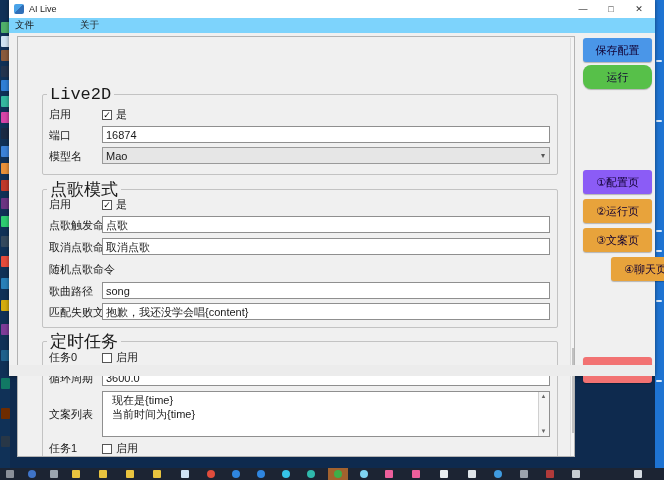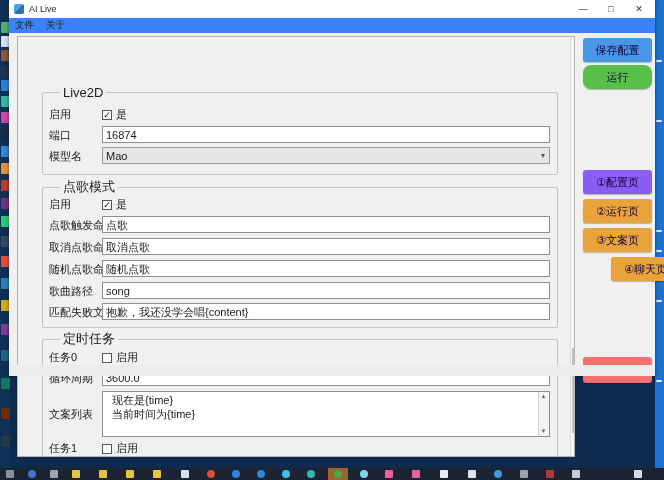--- a/index.html
+++ b/index.html
@@ -12,27 +12,27 @@
   #right-strip { position:absolute; right:0; top:0; width:9px; height:468px; background:#1e73d2; overflow:hidden; }
   #right-strip .mark { position:absolute; left:1px; width:6px; height:2px; background:rgba(255,255,255,.85); border-radius:1px; }
 
   
   #win { position:absolute; left:9px; top:0; width:646px; height:376px; background:#f0f0f0; box-shadow:0 0 4px rgba(0,0,0,.5); }
   #titlebar { position:absolute; left:0; top:0; right:0; height:18px; background:#ffffff; display:flex; align-items:center; }
   #app-icon { width:10px; height:10px; margin:0 5px 0 5px; background:linear-gradient(135deg,#4aa3e8 0 50%,#2f6fb8 50% 100%); border-radius:2px; }
   #title-text { font-size:9px; color:#222; }
   #win-controls { position:absolute; right:2px; top:0; height:18px; display:flex; }
   .wc { width:28px; height:18px; display:flex; align-items:center; justify-content:center; font-size:9px; color:#333; cursor:default; }
-  #menubar { position:absolute; left:0; top:18px; right:0; height:15px; background:#3b82f6; display:flex; align-items:center; font-size:9.5px; }
+  #menubar { position:absolute; left:0; top:18px; right:0; height:15px; background:#7dd3fc; display:flex; align-items:center; font-size:9.5px;gap:34px; }
   .menu-item { padding:0 6px; height:100%; display:flex; align-items:center; }
 
   
   #panel { position:absolute; left:8px; top:36px; width:558px; height:421px; background:#f0f0f0; border:1px solid #b3b3b3; overflow:hidden; }
   fieldset { position:absolute; left:24px; width:516px; border:1px solid #c3c3c3; border-radius:2px; }
-  legend { font-size:13px; padding:0 3px; margin-left:17px; color:#1a1a1a; }
+  legend { font-size:17px; padding:0 3px; margin-left:4px; color:#1a1a1a;font-family:Liberation Mono, monospace; }
   .flabel { position:absolute; left:31px; font-size:11px; line-height:14px; white-space:nowrap; }
   .field { position:absolute; left:84px; width:448px; height:17px; background:#ffffff; border:1px solid #8f8f8f; font-size:11px; line-height:14px; padding:1px 3px; white-space:nowrap; overflow:hidden; }
   .dropdown { background:#e6e6e6; border:1px solid #9a9a9a; }
   .dropdown .chev { position:absolute; right:4px; top:1px; font-size:8px; color:#555; }
   .cbrow { position:absolute; left:84px; display:flex; align-items:center; font-size:11px; gap:4px; }
   .cb { width:10px; height:10px; border:1px solid #555; background:#fff; font-size:9px; line-height:9px; text-align:center; color:#111; }
   .tarea { position:absolute; left:84px; width:448px; background:#fff; border:1px solid #8f8f8f; font-size:11px; line-height:14px; padding:1px 9px; overflow:hidden; }
   .mini-sb { position:absolute; right:0; top:0; bottom:0; width:11px; border-left:1px solid #d0d0d0; background:#f4f4f4; }
   .mini-sb .ar { position:absolute; right:1px; width:9px; height:9px; font-size:6px; color:#666; text-align:center; line-height:9px; }
 
@@ -131,21 +131,20 @@
     <div class="flabel" style="top:160px;">启用</div>
     <div class="cbrow" style="top:160px;">
       <span class="cb">✓</span>
       <span>是</span>
     </div>
     <div class="flabel" style="top:181px;">点歌触发命令</div>
     <div class="field" style="top:179px;">点歌</div>
     <div class="flabel" style="top:203px;">取消点歌命令</div>
     <div class="field" style="top:201px;">取消点歌</div>
     <div class="flabel" style="top:225px;">随机点歌命令</div>
-    <div class="field" style="top:223px;">随机点歌</div>
     <div class="flabel" style="top:247px;">歌曲路径</div>
     <div class="field" style="top:245px;">song</div>
     <div class="flabel" style="top:268px;">匹配失败文案</div>
     <div class="field" style="top:266px;">抱歉，我还没学会唱{content}</div>
 
     <fieldset style="top:293px; height:175px;">
       <legend>定时任务</legend>
     </fieldset>
     <div class="flabel" style="top:313px;">任务0</div>
     <div class="cbrow" style="top:313px;">

